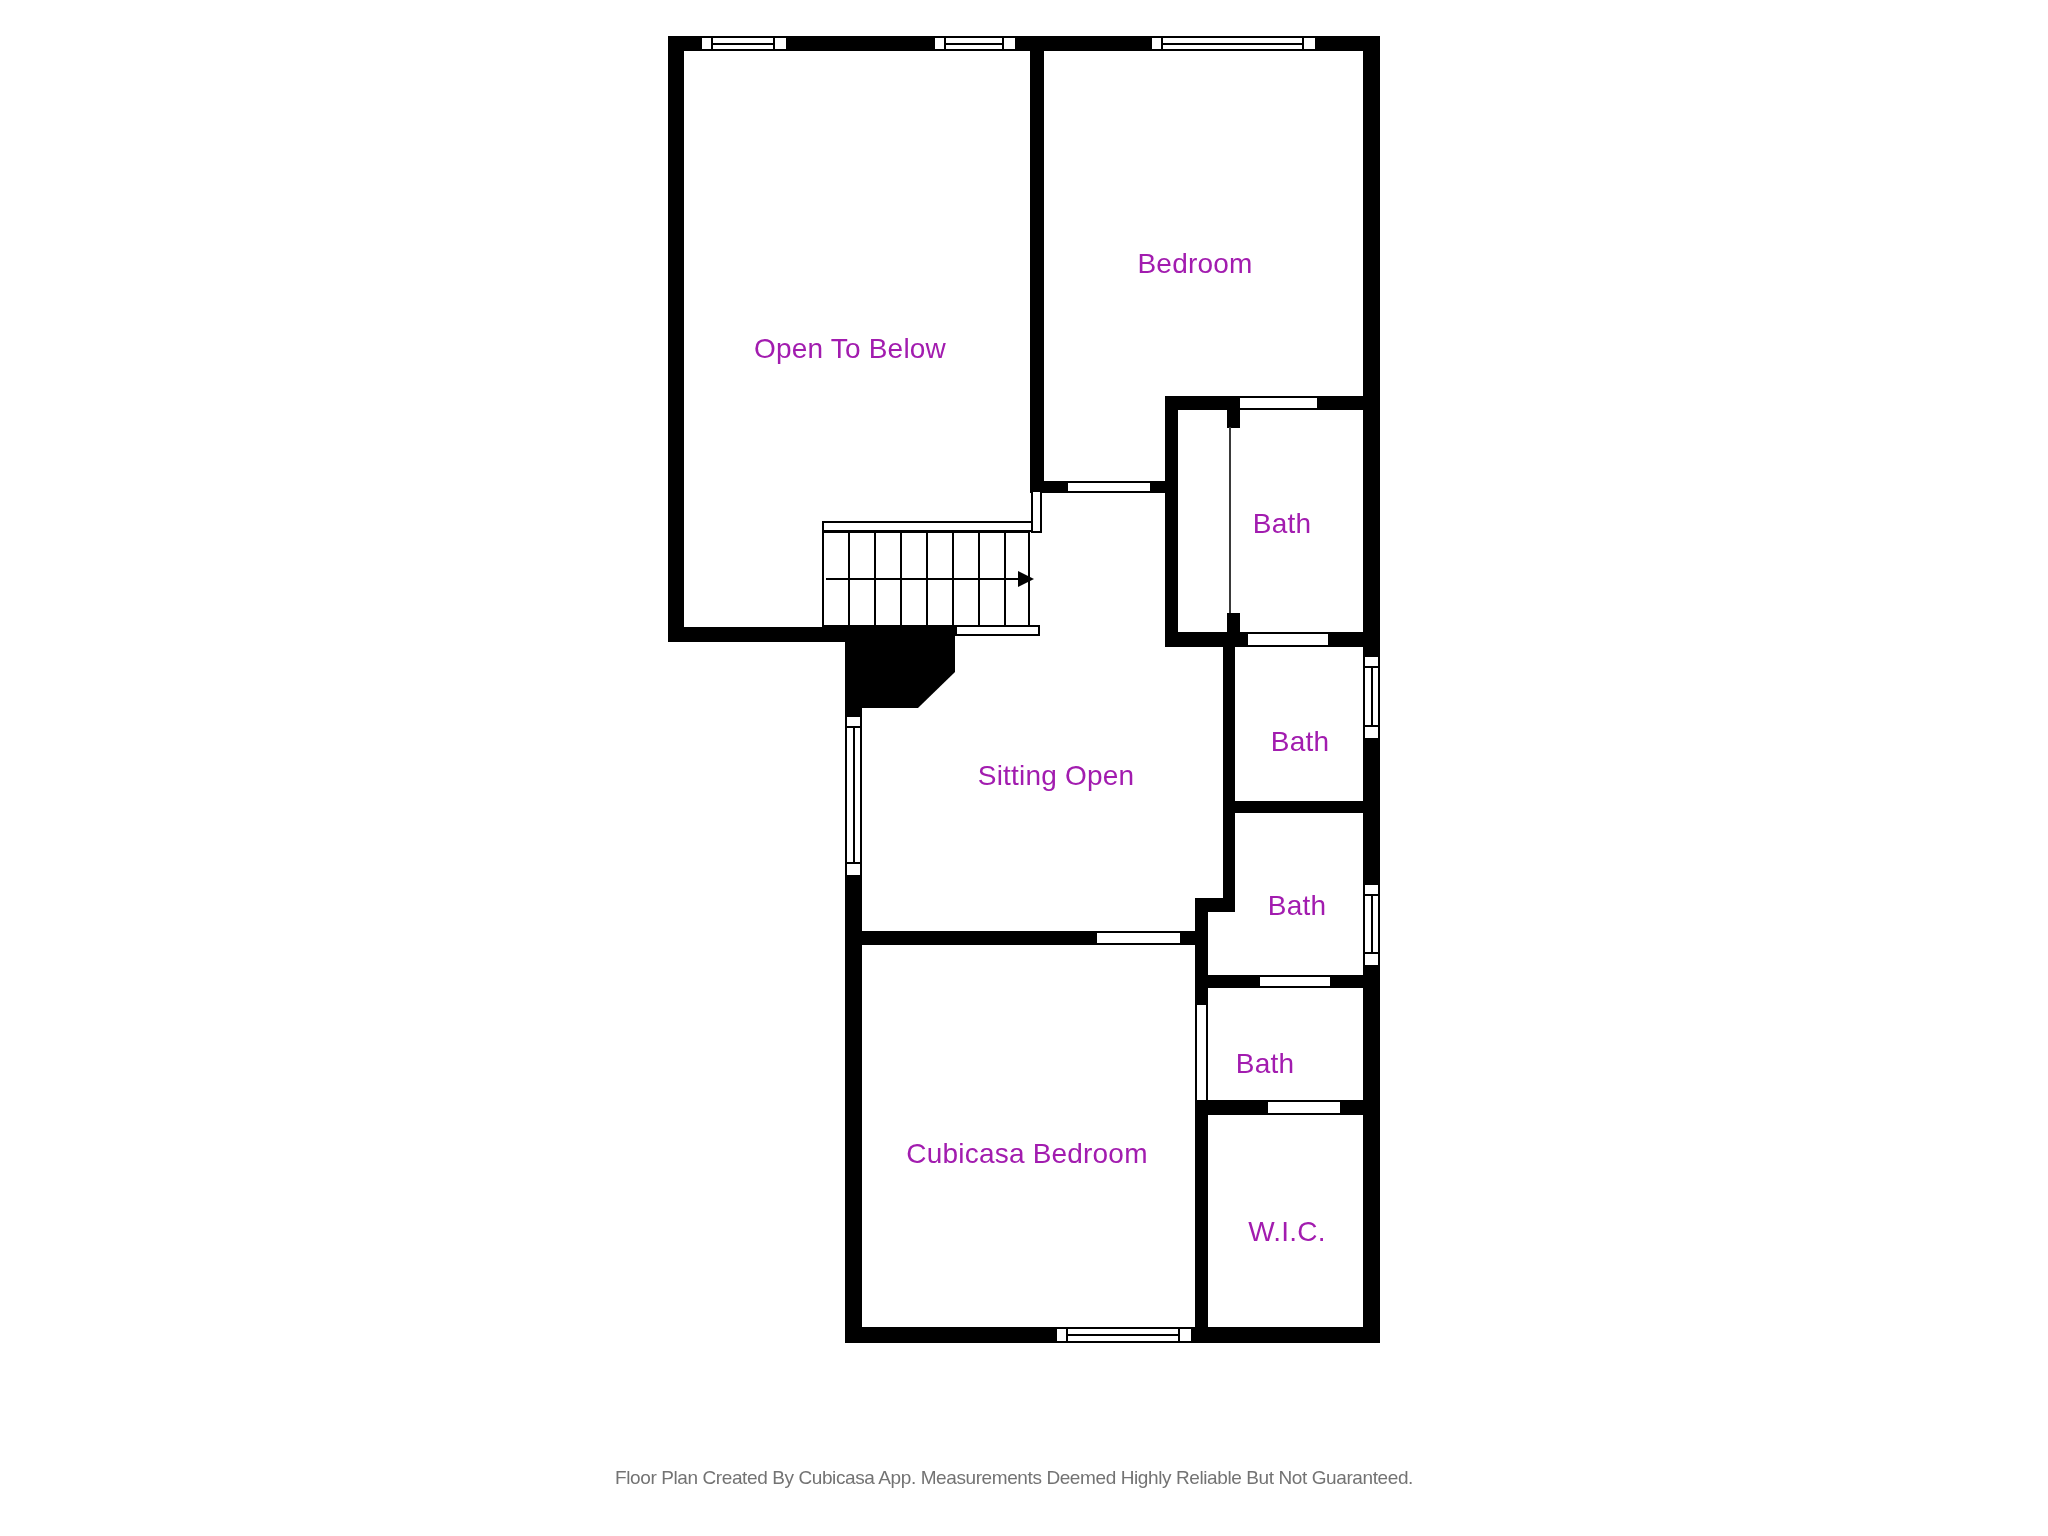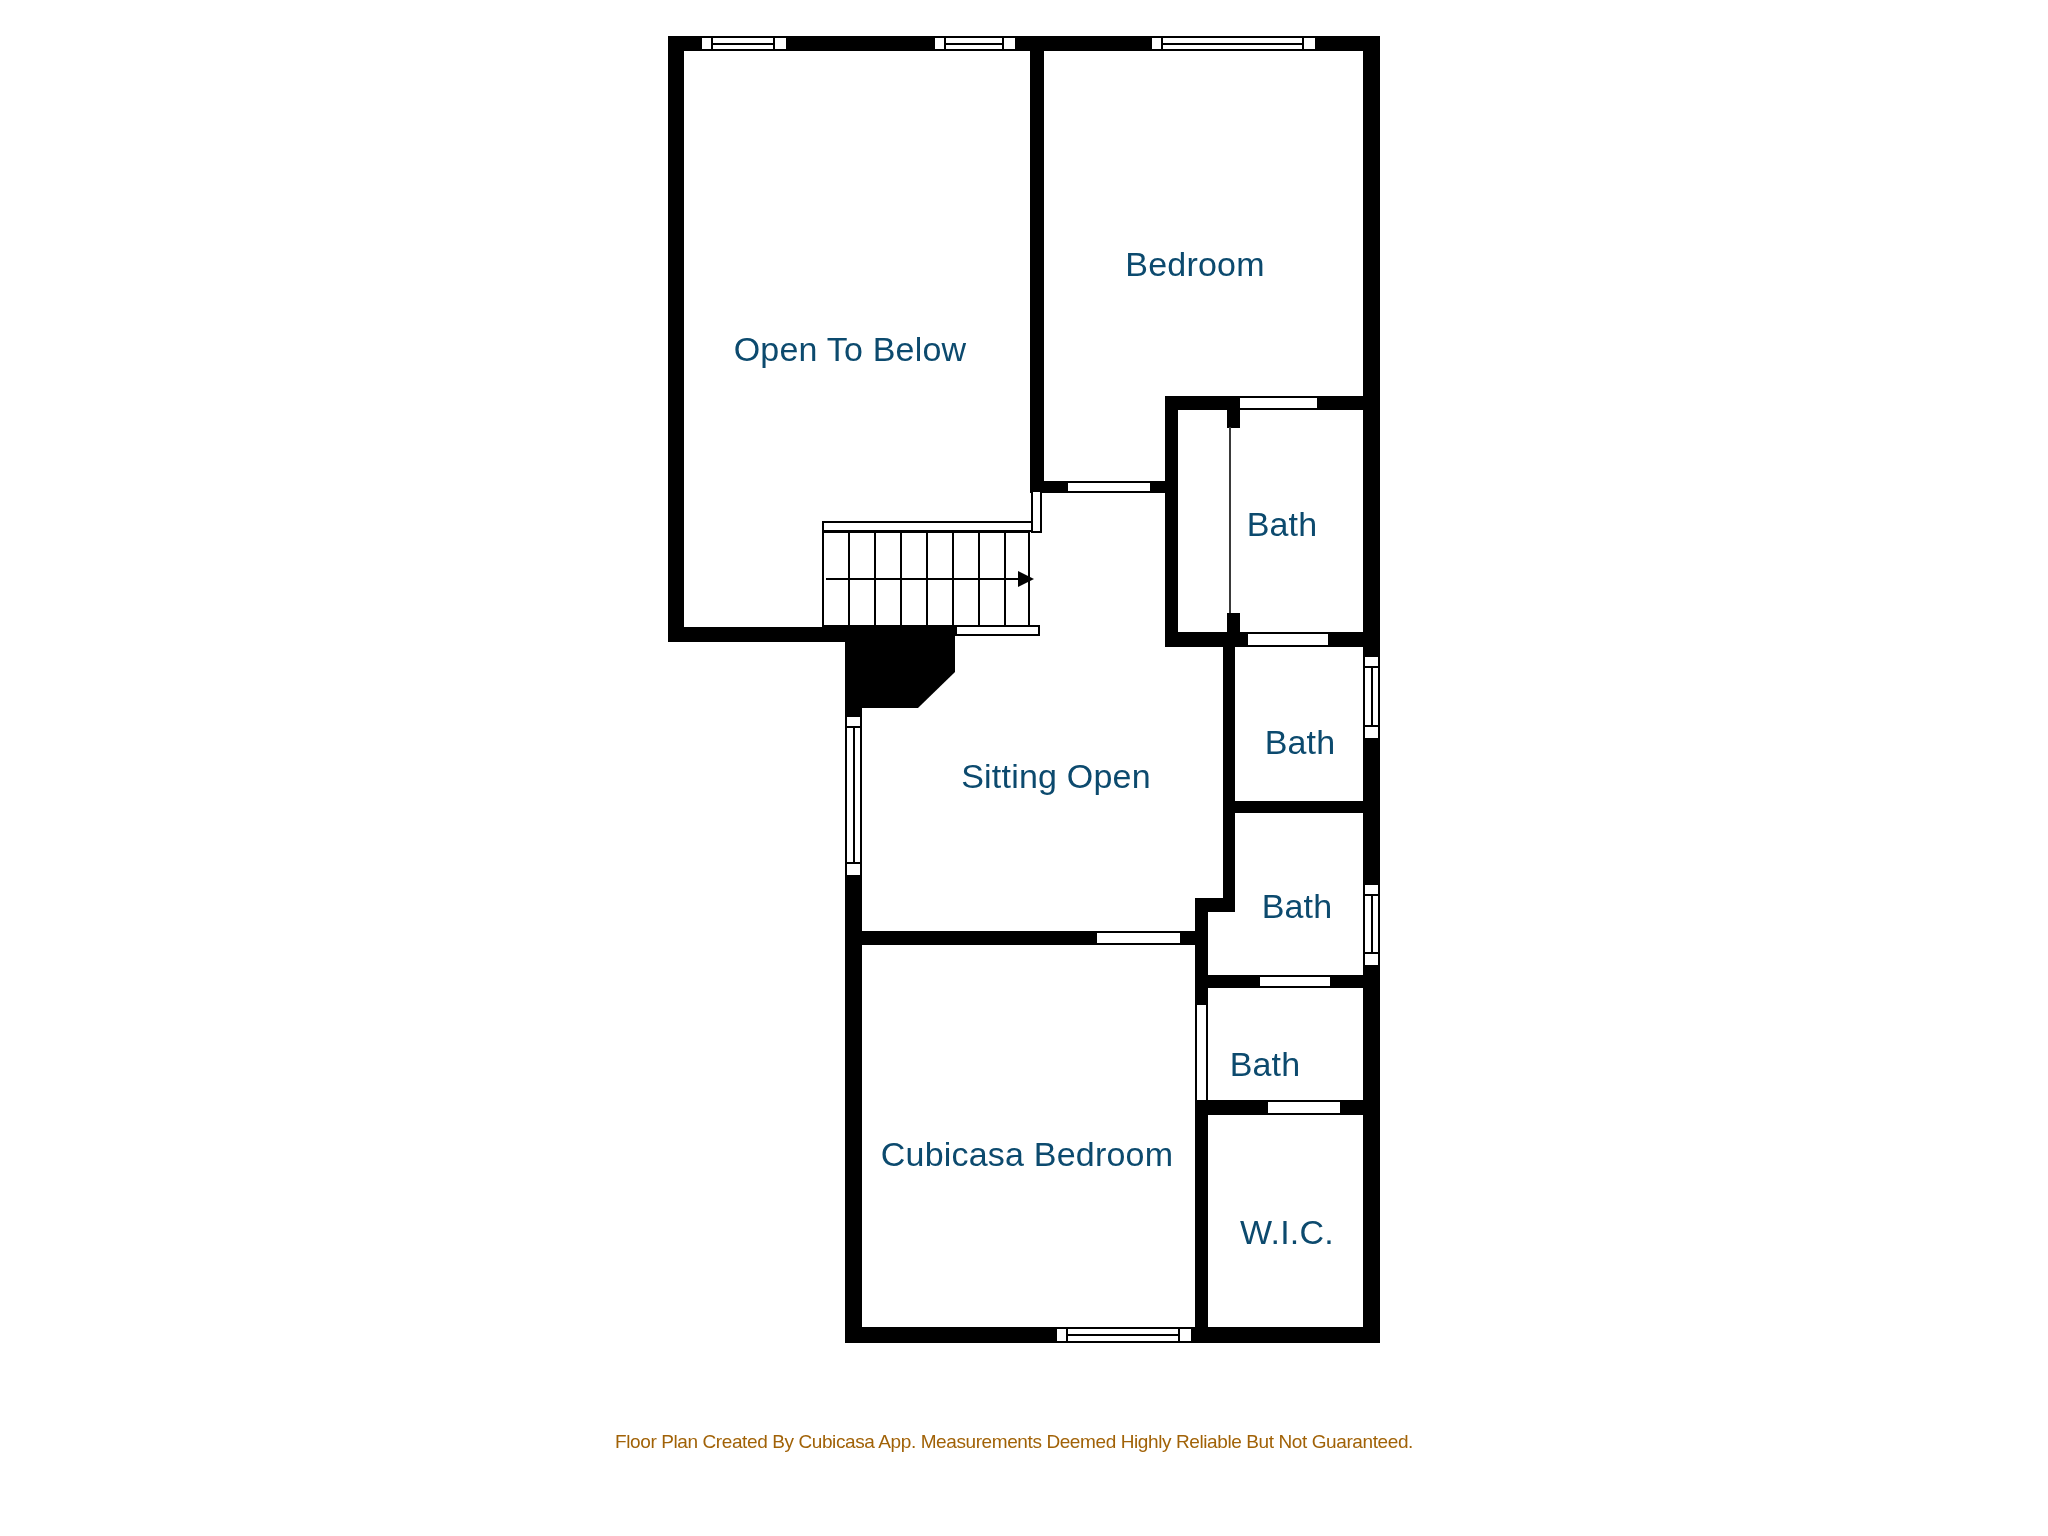--- a/index.html
+++ b/index.html
@@ -21,24 +21,24 @@
   
   .door{position:absolute;box-sizing:border-box;background:#fff;}
   .doorh{border-top:2px solid #000;border-bottom:2px solid #000;}
   .doorv{border-left:2px solid #000;border-right:2px solid #000;}
   
   .sband{position:absolute;box-sizing:border-box;background:#fff;border:2px solid #000;}
   .streads{position:absolute;box-sizing:border-box;background:#fff;border:2px solid #000;
            background-image:repeating-linear-gradient(to right,transparent 0 24px,#000 24px 26px);}
   .thinline{position:absolute;background:#3a3a3a;}
   .arrow-svg{position:absolute;overflow:visible;}
-  .room-label{position:absolute;transform:translate(-50%,-50%);font-size:34px;
-              color:#0c4a6e;white-space:nowrap;letter-spacing:.2px;}
-  .footer{position:absolute;left:1014px;top:1442px;transform:translate(-50%,-50%);
-          font-size:19px;color:#a16207;letter-spacing:-.4px;white-space:nowrap;}
+  .room-label{position:absolute;transform:translate(-50%,-50%);font-size:28px;
+              color:#a21caf;white-space:nowrap;letter-spacing:.2px;}
+  .footer{position:absolute;left:1014px;top:1478px;transform:translate(-50%,-50%);
+          font-size:19px;color:#737373;letter-spacing:-.4px;white-space:nowrap;}
 </style>
 </head>
 <body>
 
 <div class="plan">
 
   <div class="w" style="left:668px;top:36px;width:712px;height:15px;"></div>
   <div class="w" style="left:668px;top:36px;width:16px;height:606px;"></div>
   <div class="w" style="left:668px;top:627px;width:180px;height:15px;"></div>
   <div class="w" style="left:845px;top:627px;width:17px;height:716px;"></div>

